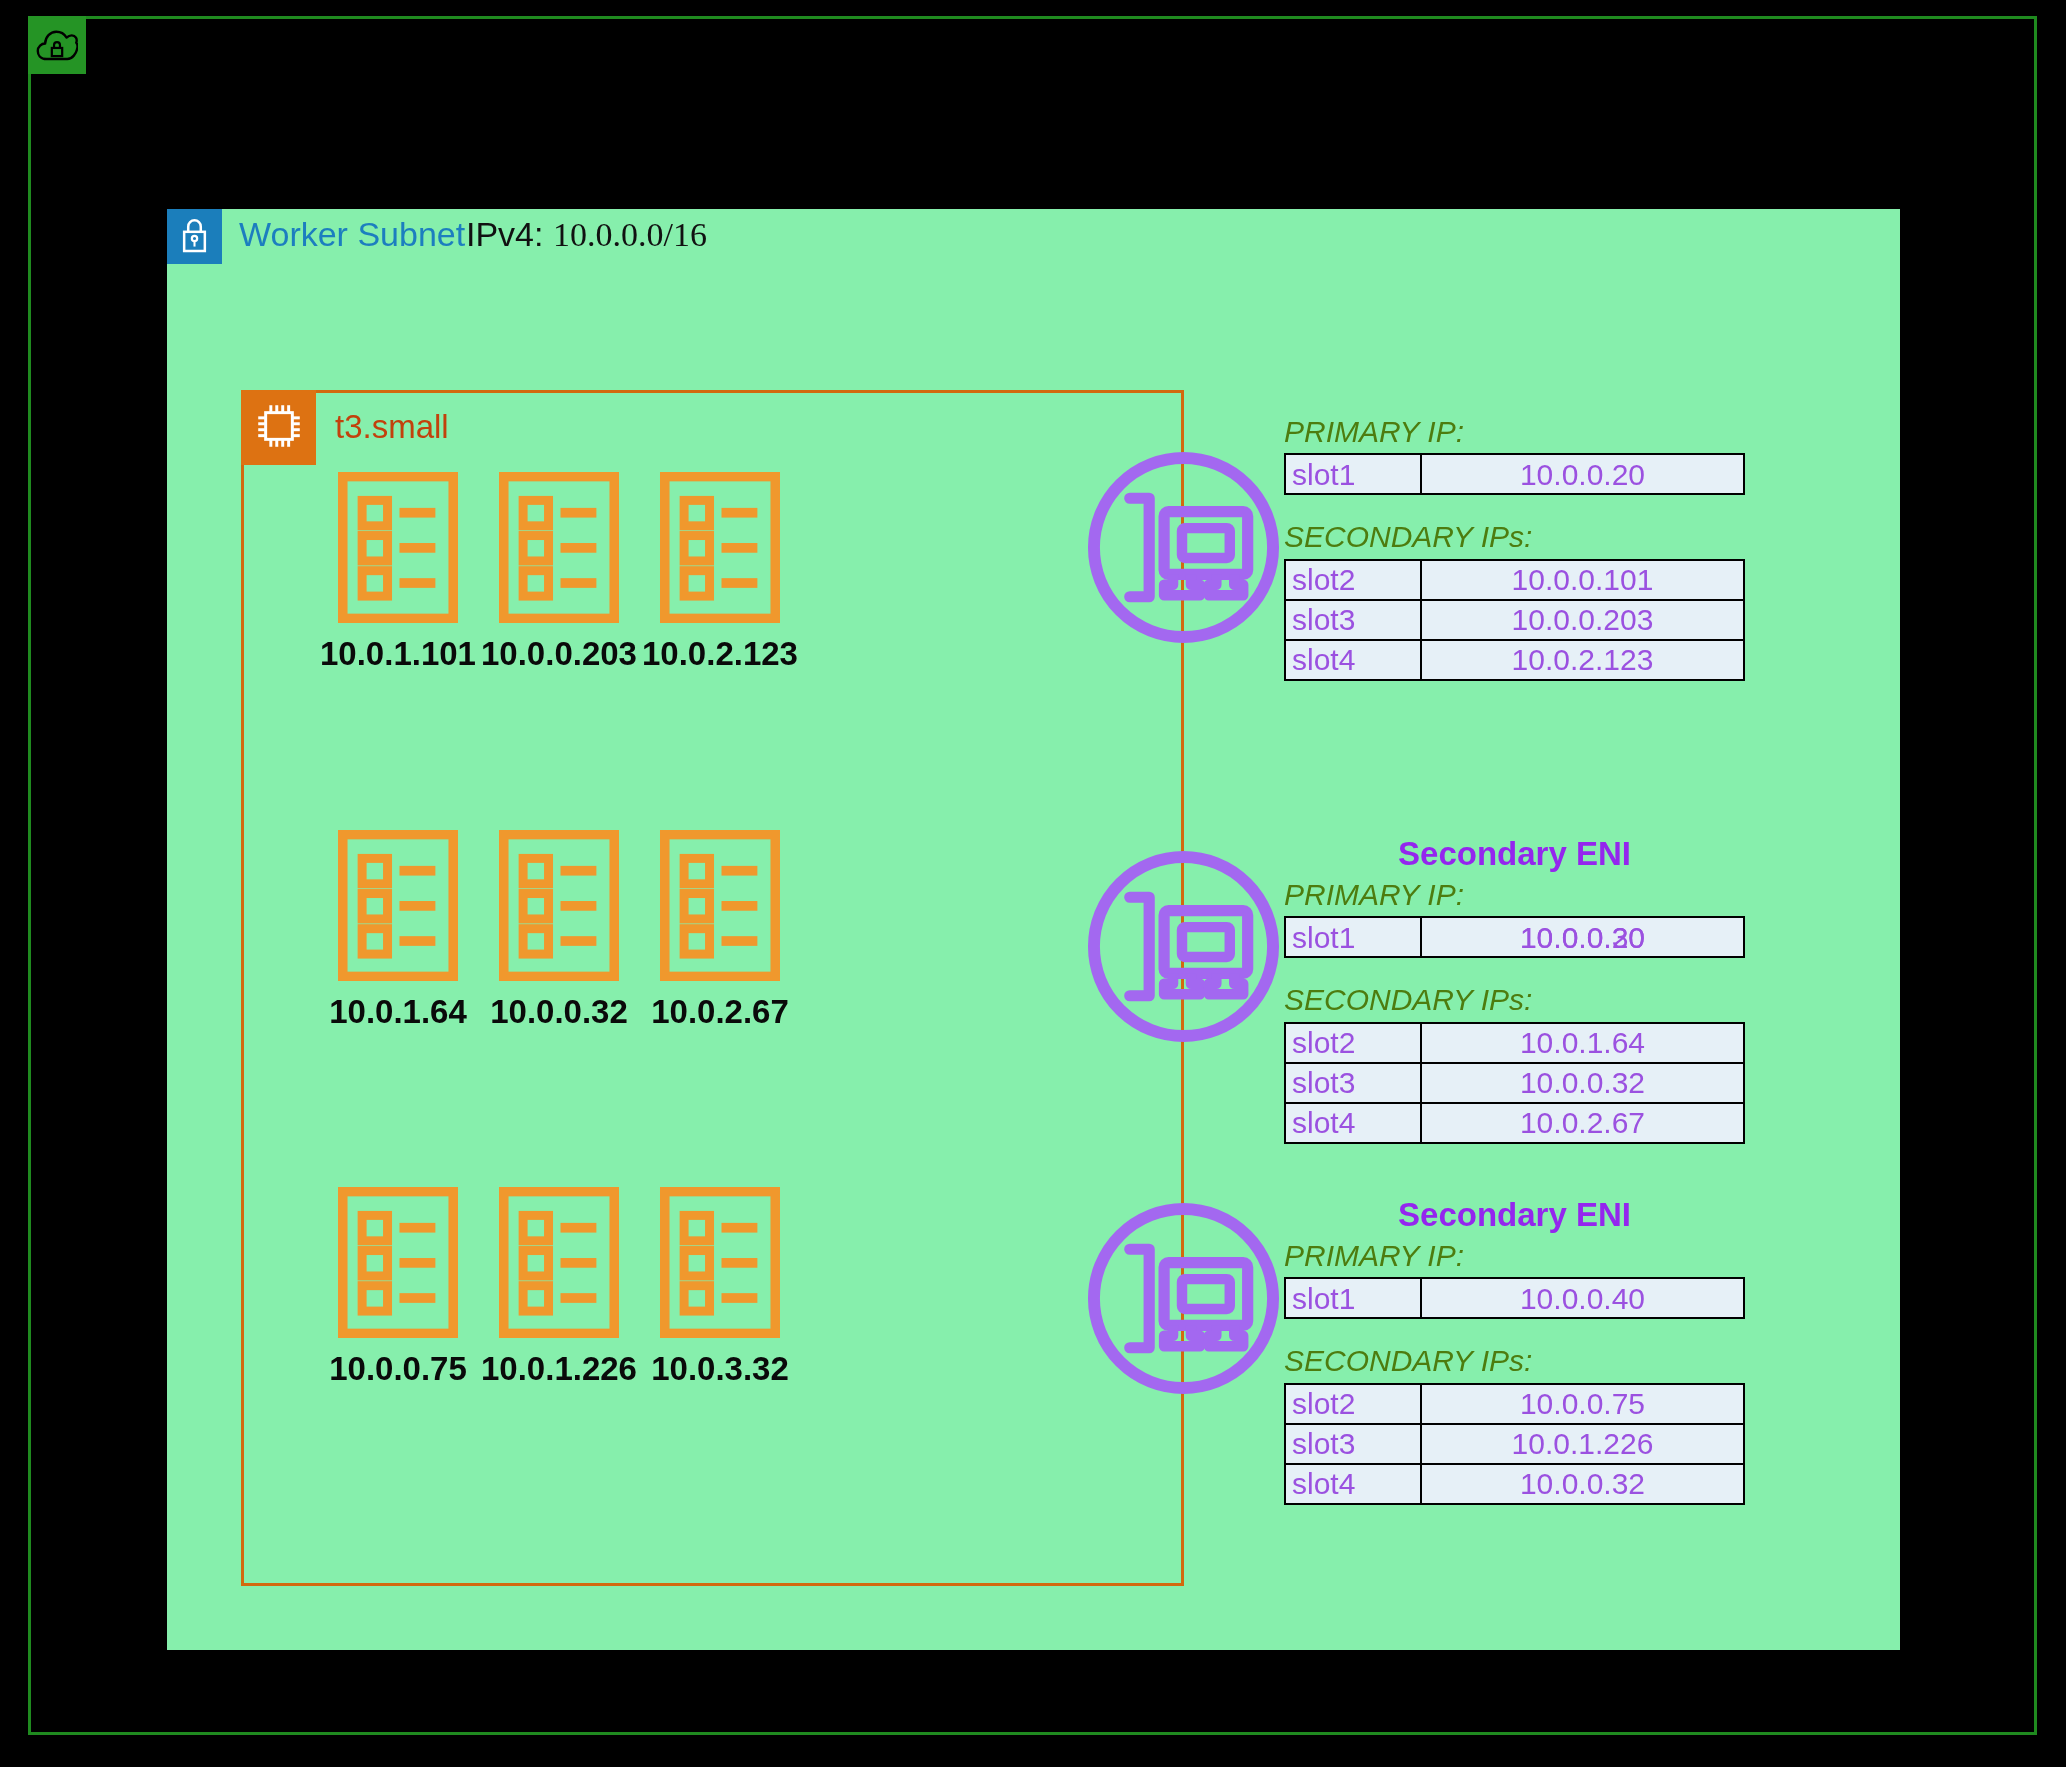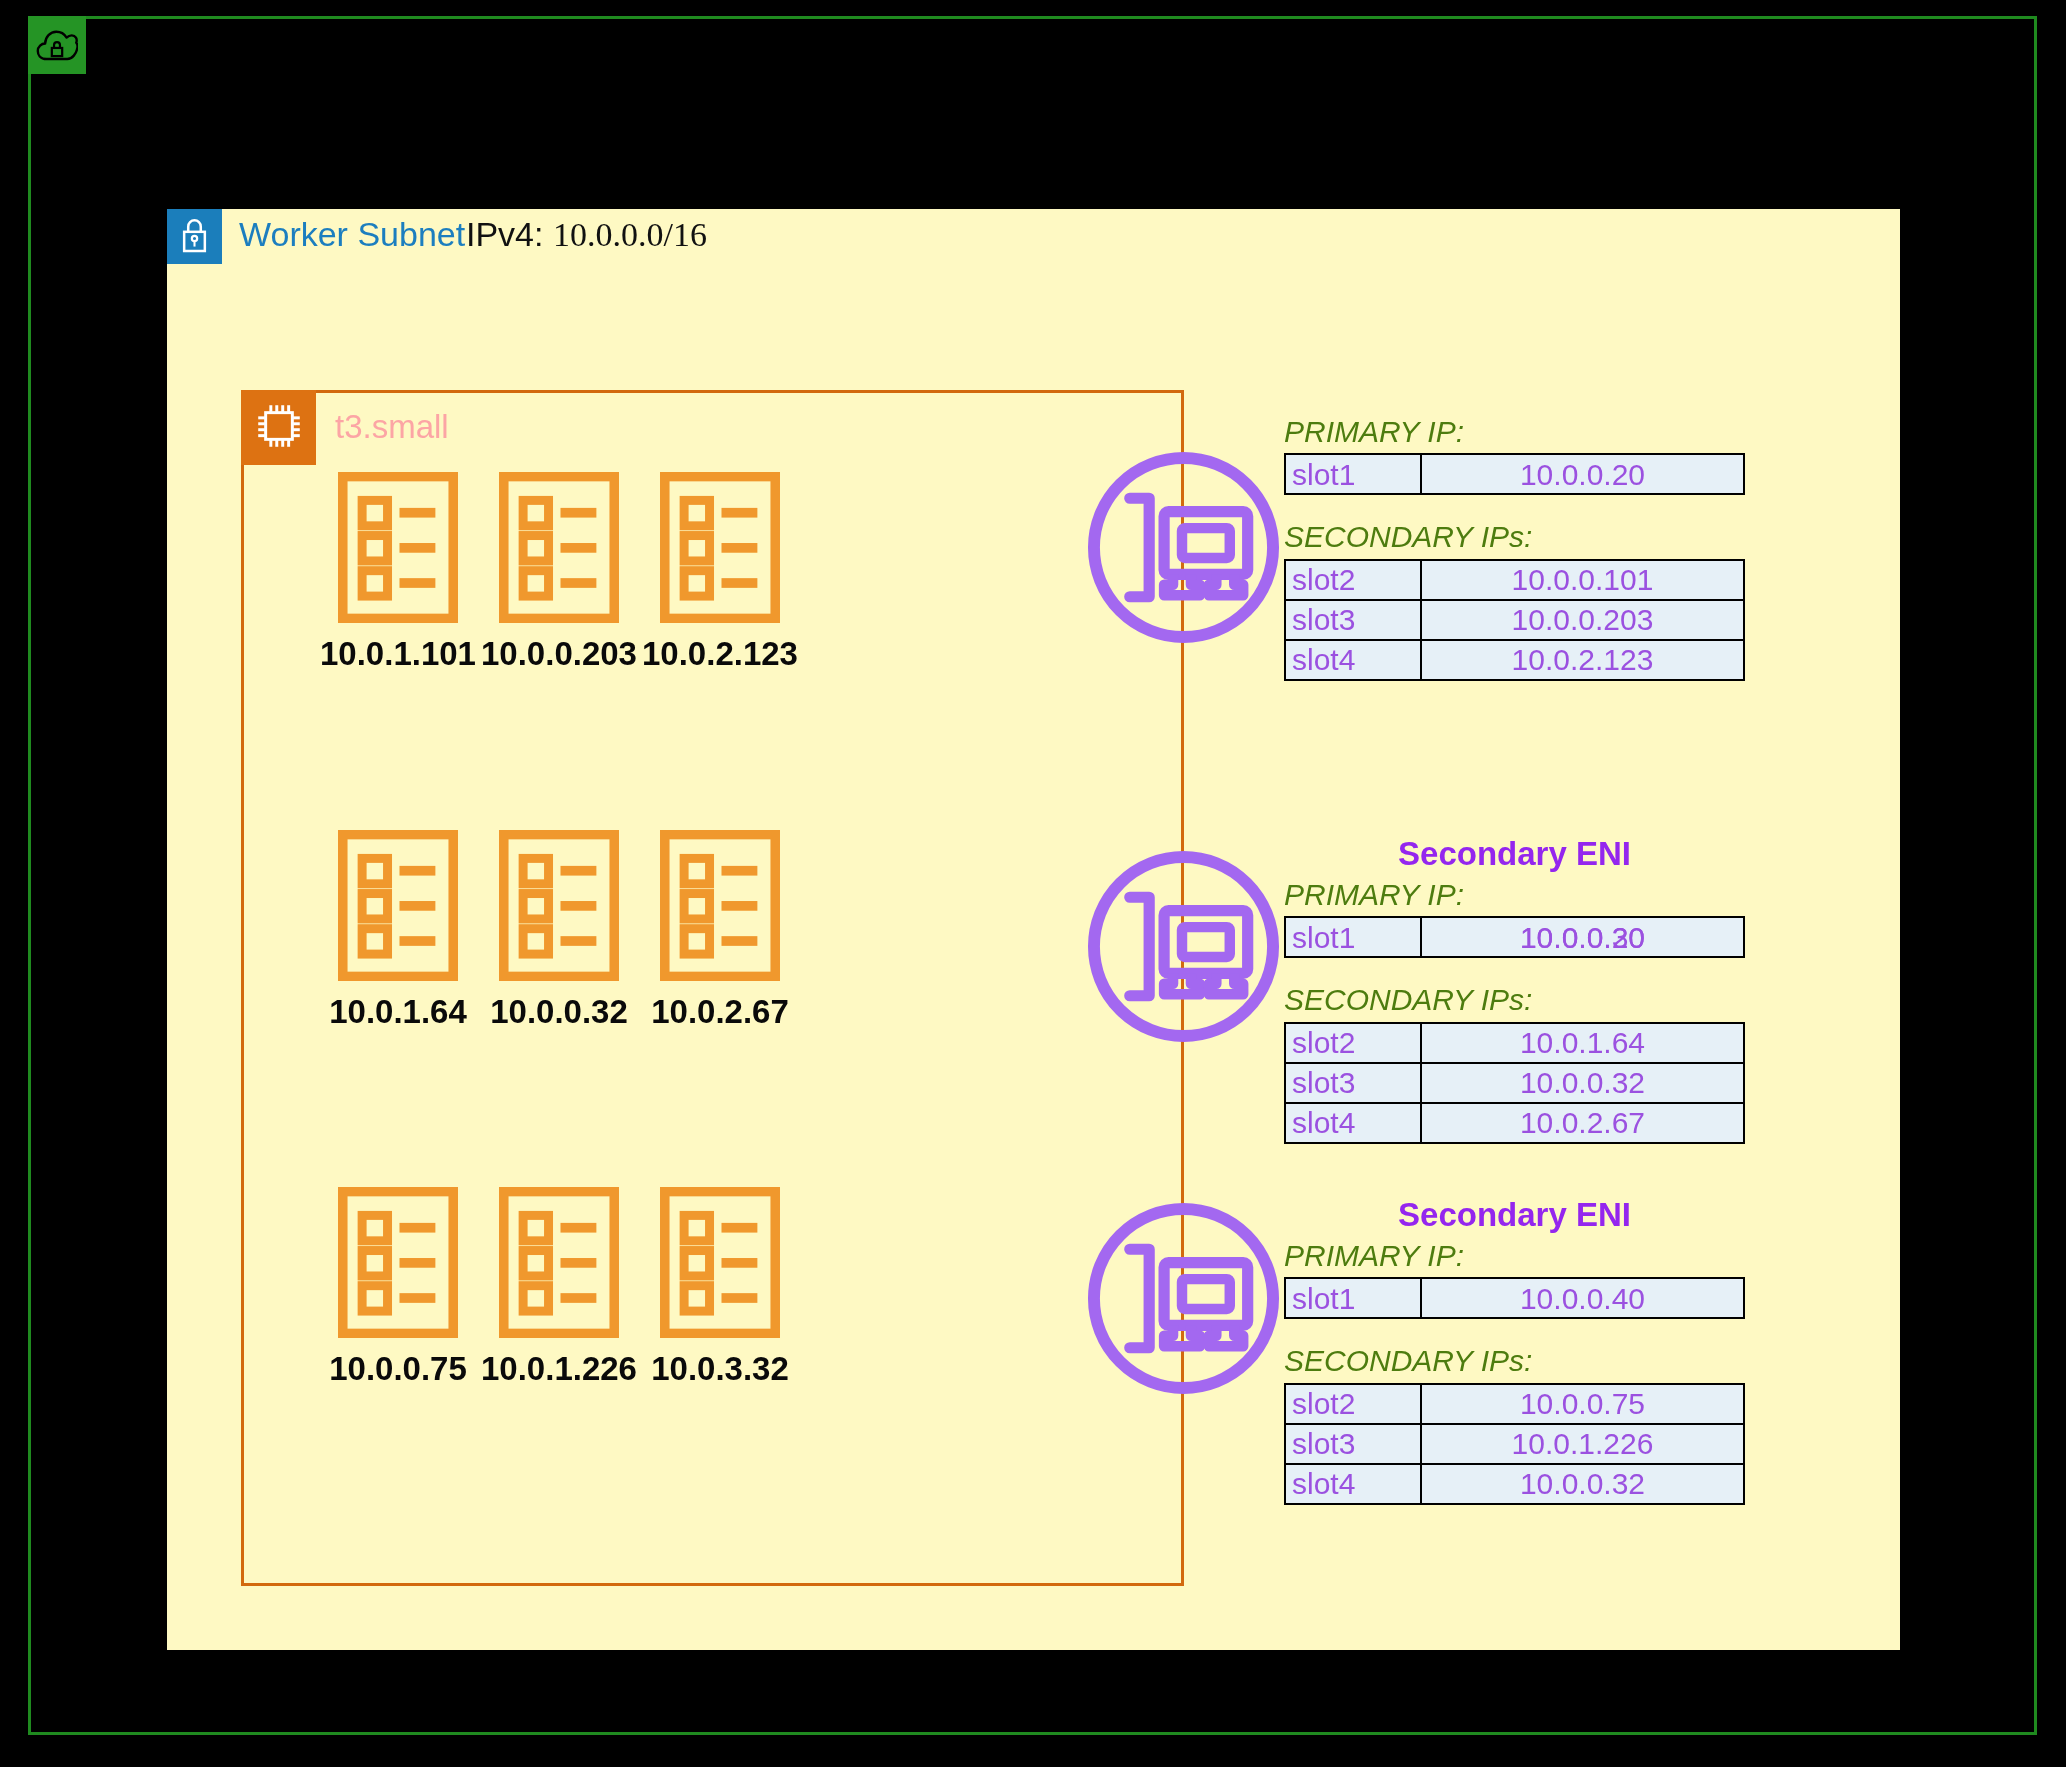--- a/index.html
+++ b/index.html
@@ -27,21 +27,21 @@
     display: flex; align-items: center; justify-content: center;
     z-index: 5;
   }
   .vpc-badge svg { display:block; }
 
   
   .subnet-panel {
     position: absolute;
     left: 167px; top: 209px;
     width: 1733px; height: 1441px;
-    background: #fef9c3;
+    background: #86efac;
   }
   .subnet-badge {
     position: absolute;
     left: 0px; top: 0px;
     width: 55px; height: 55px;
     background: #1B7EBB;
     display: flex; align-items:center; justify-content:center;
   }
   .subnet-title {
     position: absolute;
@@ -74,21 +74,21 @@
     left: 241px; top: 390px;
     width: 75px; height: 75px;
     background: #DD7212;
     display:flex; align-items:center; justify-content:center;
     z-index: 4;
   }
   .instance-label {
     position: absolute;
     left: 335px; top: 408px;
     font-size: 33px;
-    color: #fca5a5;
+    color: #c2410c;
     white-space: nowrap;
   }
 
   
   .pod { position: absolute; width: 224px; text-align: center; }
   .pod-icon { display:block; margin: 0 auto; }
   .pod-ip {
     display:block;
     margin-top: 12px;
     font-size: 33px;

